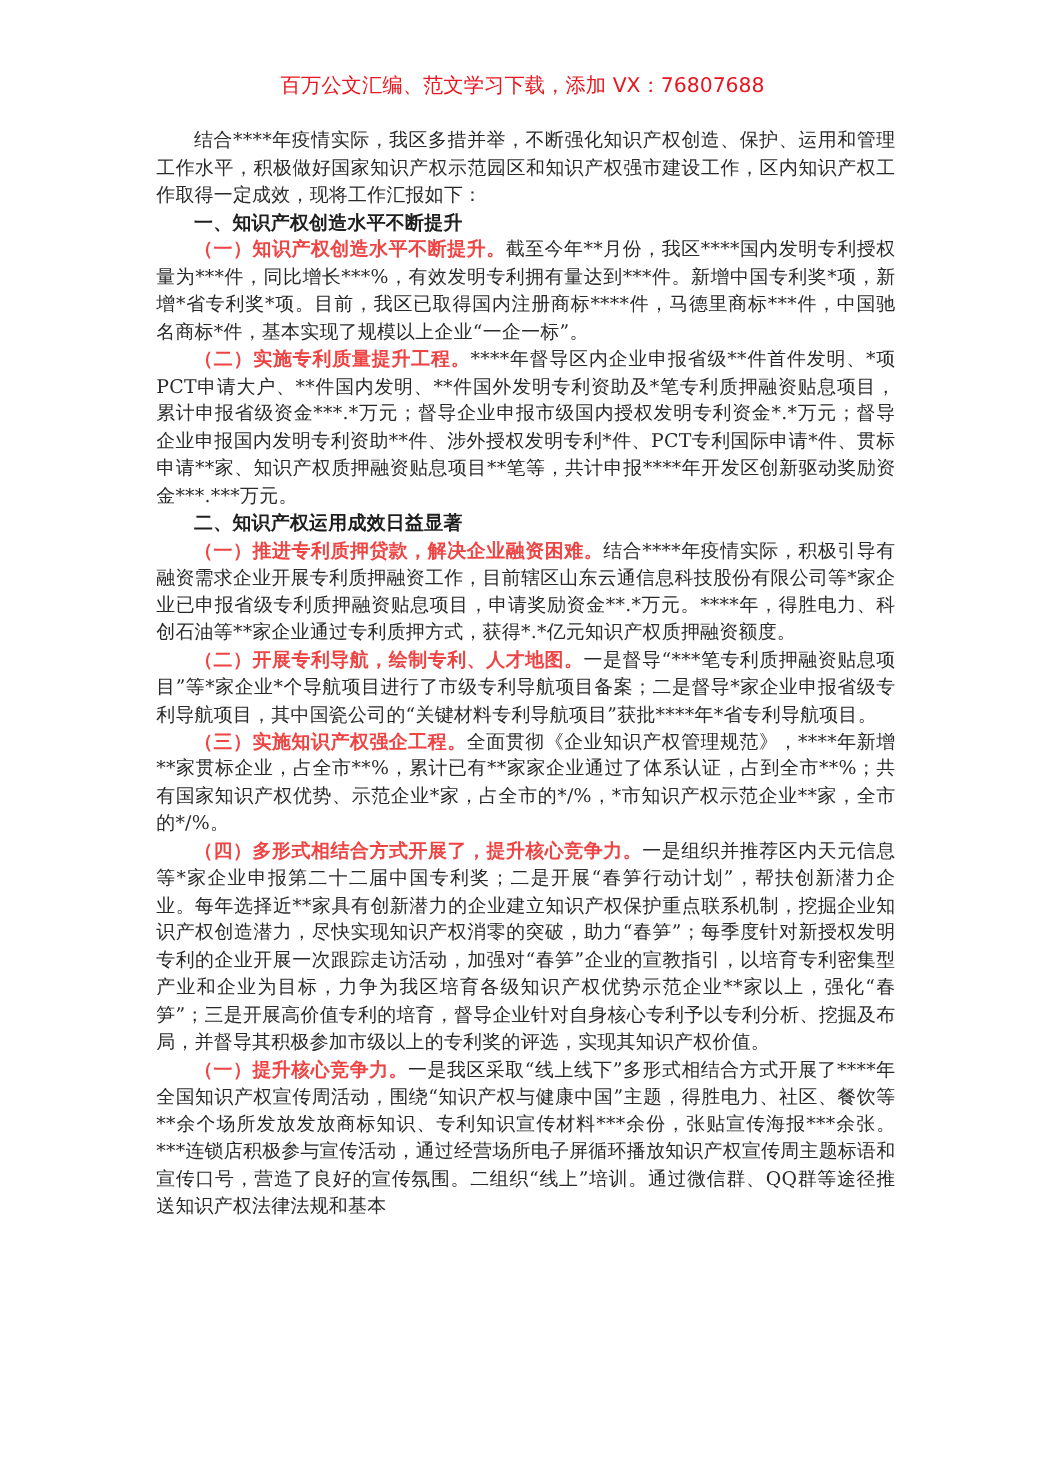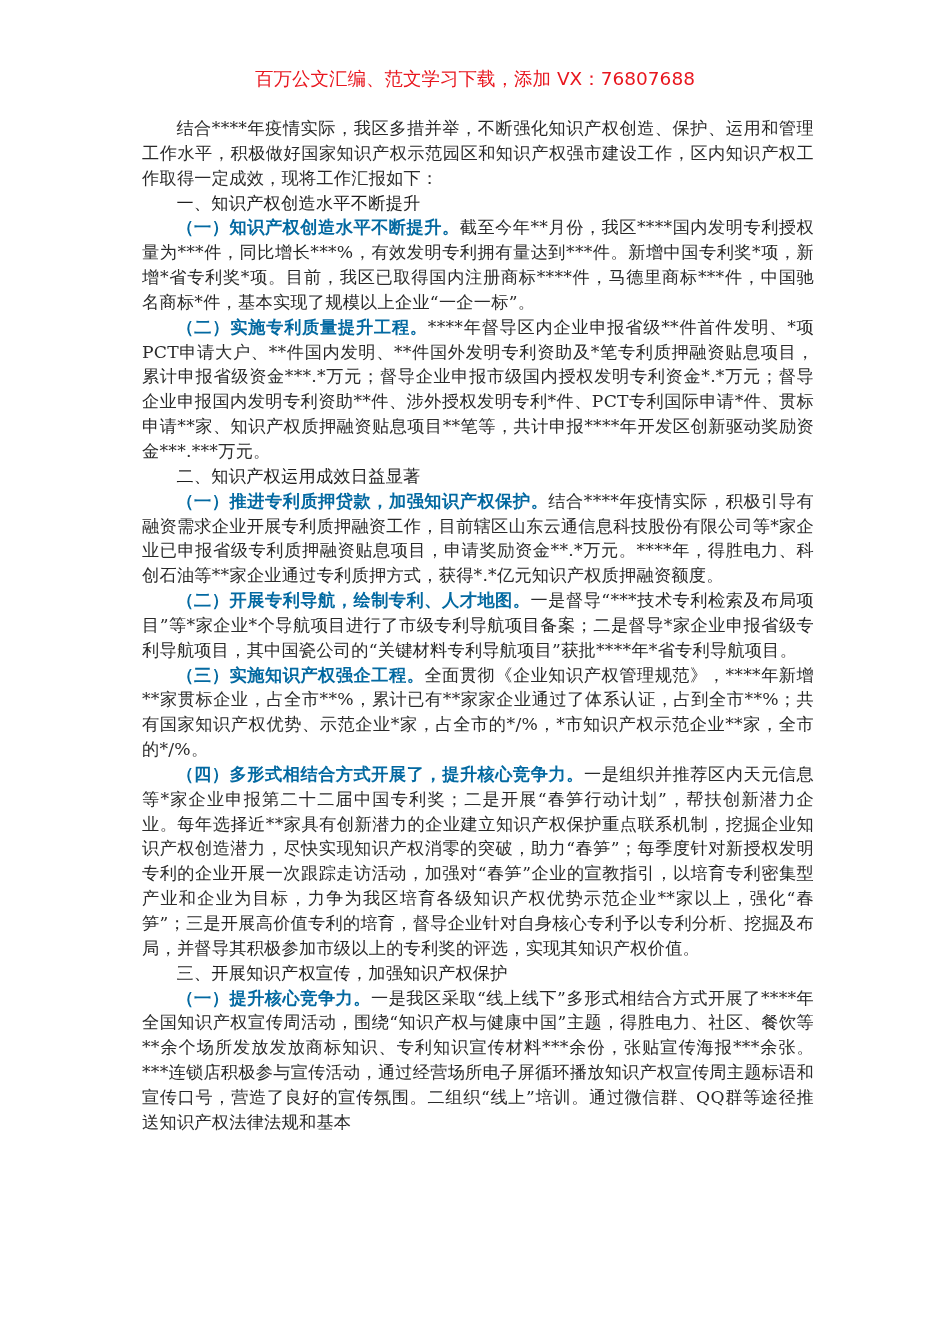--- a/index.html
+++ b/index.html
@@ -8,38 +8,37 @@
     position: absolute; left: 0; top: 66px; width: 950px; text-align: center;
     color: #e8161e; font-family: "DejaVu Sans", sans-serif; font-size: 18.5px; line-height: 26px;
   }
   .page {
     position: absolute; left: 142px; top: 116px; width: 672px;
     font-family: "DejaVu Serif", serif; font-size: 17.2px; line-height: 24.85px;
     color: #2a2a2a; text-align: justify; letter-spacing: 0.25px;
   }
   .page p { margin: 0; text-indent: 2em; }
   .page h2 {
-    margin: 0; font-size: 17.2px; font-weight: normal; text-indent: 2em;
+    margin: 0; font-size: 17.2px; font-weight: bold; text-indent: 2em;
     font-family: "DejaVu Sans", sans-serif; line-height: 24.85px; color: #1e1e1e;
   }
-  .lead { font-weight: bold; font-family: "DejaVu Sans", sans-serif; color: #0369a1; margin-top: 15px; }
+  .lead { font-weight: bold; font-family: "DejaVu Sans", sans-serif; color: #ef4444; margin-top: 15px; }
 </style>
 </head>
 <body>
 
 <div class="header">百万公文汇编、范文学习下载，添加 VX：76807688</div>
 
 <div class="page">
   <p>结合****年疫情实际，我区多措并举，不断强化知识产权创造、保护、运用和管理工作水平，积极做好国家知识产权示范园区和知识产权强市建设工作，区内知识产权工作取得一定成效，现将工作汇报如下：</p>
 
   <h2>一、知识产权创造水平不断提升</h2>
   <p><span class="lead">（一）知识产权创造水平不断提升。</span><span>截至今年**月份，我区****国内发明专利授权量为***件，同比增长***%，有效发明专利拥有量达到***件。新增中国专利奖*项，新增*省专利奖*项。目前，我区已取得国内注册商标****件，马德里商标***件，中国驰名商标*件，基本实现了规模以上企业“一企一标”。</span></p>
   <p><span class="lead">（二）实施专利质量提升工程。</span><span>****年督导区内企业申报省级**件首件发明、*项PCT申请大户、**件国内发明、**件国外发明专利资助及*笔专利质押融资贴息项目，累计申报省级资金***.*万元；督导企业申报市级国内授权发明专利资金*.*万元；督导企业申报国内发明专利资助**件、涉外授权发明专利*件、PCT专利国际申请*件、贯标申请**家、知识产权质押融资贴息项目**笔等，共计申报****年开发区创新驱动奖励资金***.***万元。</span></p>
 
   <h2>二、知识产权运用成效日益显著</h2>
-  <p><span class="lead">（一）推进专利质押贷款，加强知识产权保护。</span><span>结合****年疫情实际，积极引导有融资需求企业开展专利质押融资工作，目前辖区山东云通信息科技股份有限公司等*家企业已申报省级专利质押融资贴息项目，申请奖励资金**.*万元。****年，得胜电力、科创石油等**家企业通过专利质押方式，获得*.*亿元知识产权质押融资额度。</span></p>
-  <p><span class="lead">（二）开展专利导航，绘制专利、人才地图。</span><span>一是督导“***技术专利检索及布局项目”等*家企业*个导航项目进行了市级专利导航项目备案；二是督导*家企业申报省级专利导航项目，其中国瓷公司的“关键材料专利导航项目”获批****年*省专利导航项目。</span></p>
+  <p><span class="lead">（一）推进专利质押贷款，解决企业融资困难。</span><span>结合****年疫情实际，积极引导有融资需求企业开展专利质押融资工作，目前辖区山东云通信息科技股份有限公司等*家企业已申报省级专利质押融资贴息项目，申请奖励资金**.*万元。****年，得胜电力、科创石油等**家企业通过专利质押方式，获得*.*亿元知识产权质押融资额度。</span></p>
+  <p><span class="lead">（二）开展专利导航，绘制专利、人才地图。</span><span>一是督导“***笔专利质押融资贴息项目”等*家企业*个导航项目进行了市级专利导航项目备案；二是督导*家企业申报省级专利导航项目，其中国瓷公司的“关键材料专利导航项目”获批****年*省专利导航项目。</span></p>
   <p><span class="lead">（三）实施知识产权强企工程。</span><span>全面贯彻《企业知识产权管理规范》，****年新增**家贯标企业，占全市**%，累计已有**家家企业通过了体系认证，占到全市**%；共有国家知识产权优势、示范企业*家，占全市的*/%，*市知识产权示范企业**家，全市的*/%。</span></p>
   <p><span class="lead">（四）多形式相结合方式开展了，提升核心竞争力。</span><span>一是组织并推荐区内天元信息等*家企业申报第二十二届中国专利奖；二是开展“春笋行动计划”，帮扶创新潜力企业。每年选择近**家具有创新潜力的企业建立知识产权保护重点联系机制，挖掘企业知识产权创造潜力，尽快实现知识产权消零的突破，助力“春笋”；每季度针对新授权发明专利的企业开展一次跟踪走访活动，加强对“春笋”企业的宣教指引，以培育专利密集型产业和企业为目标，力争为我区培育各级知识产权优势示范企业**家以上，强化“春笋”；三是开展高价值专利的培育，督导企业针对自身核心专利予以专利分析、挖掘及布局，并督导其积极参加市级以上的专利奖的评选，实现其知识产权价值。</span></p>
 
-  <h2>三、开展知识产权宣传，加强知识产权保护</h2>
   <p><span class="lead">（一）提升核心竞争力。</span><span>一是我区采取“线上线下”多形式相结合方式开展了****年全国知识产权宣传周活动，围绕“知识产权与健康中国”主题，得胜电力、社区、餐饮等**余个场所发放发放商标知识、专利知识宣传材料***余份，张贴宣传海报***余张。***连锁店积极参与宣传活动，通过经营场所电子屏循环播放知识产权宣传周主题标语和宣传口号，营造了良好的宣传氛围。二组织“线上”培训。通过微信群、QQ群等途径推送知识产权法律法规和基本</span></p>
 </div>
 
 </body></html>

